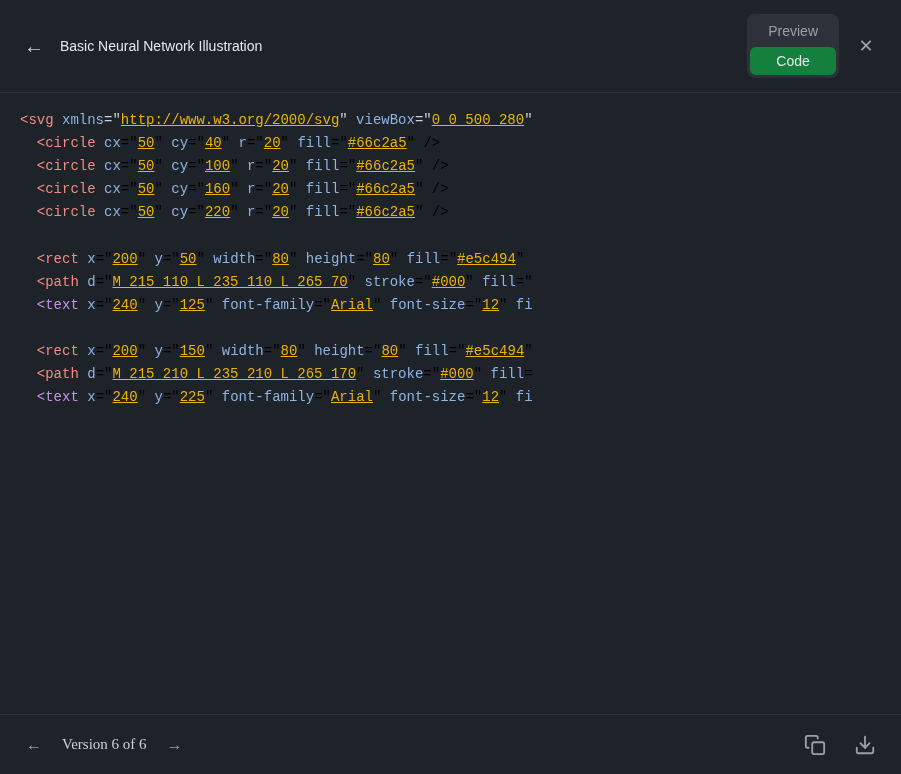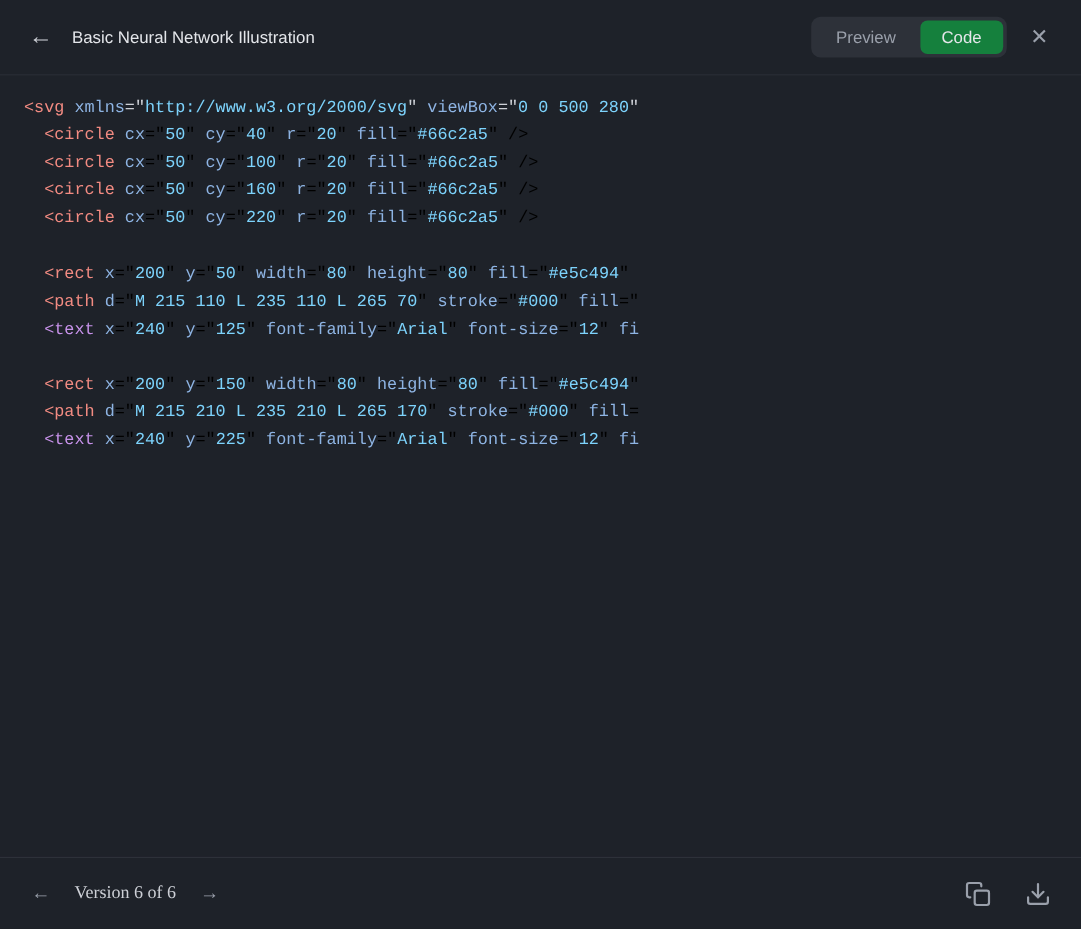--- a/index.html
+++ b/index.html
@@ -49,20 +49,21 @@
       font-family: -apple-system, BlinkMacSystemFont, 'Segoe UI', sans-serif;
       font-weight: 500;
     }
 
     .header-tabs {
       display: flex;
       background: #2d3139;
       border-radius: 8px;
       padding: 3px;
       gap: 2px;
+      flex-direction: column;
     }
 
     .header-tab {
       padding: 6px 18px;
       border-radius: 6px;
       font-family: -apple-system, BlinkMacSystemFont, 'Segoe UI', sans-serif;
       font-size: 14px;
       font-weight: 500;
       cursor: pointer;
       border: none;
@@ -105,21 +106,21 @@
     }
 
     .code-line.empty {
       height: 1.65em;
       display: block;
     }
 
     
     .tag { color: #f28b82; }
     .attr-name { color: #8eb4e3; }
-    .attr-value { color: #7dd3fc; }
+    .attr-value { color: #eab308; text-decoration: underline; }
     .comment { color: #7a8a70; font-style: italic; }
     .text-tag { color: #c792ea; }
     .plain { color: #cdd0d6; }
 
     
     .footer {
       display: flex;
       align-items: center;
       padding: 0 20px;
       height: 60px;

